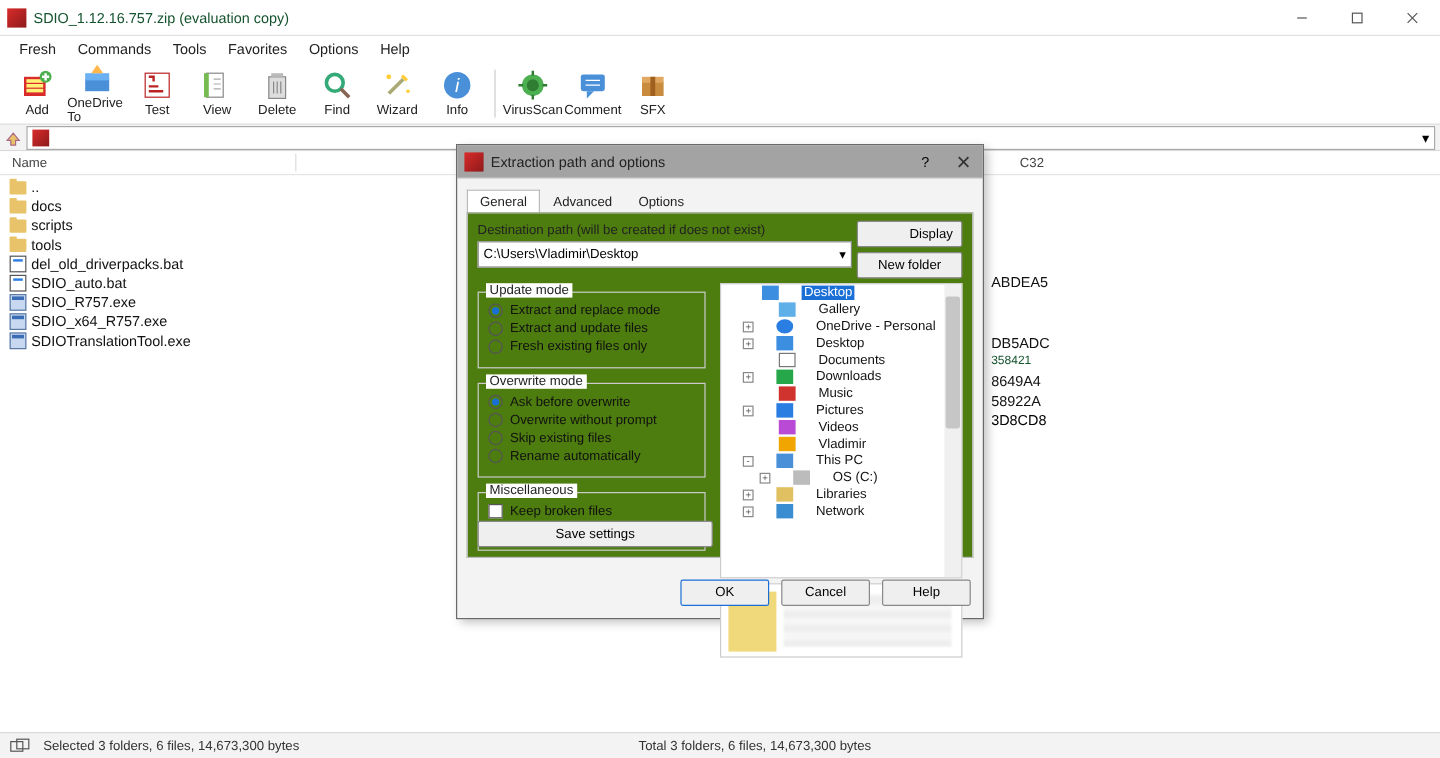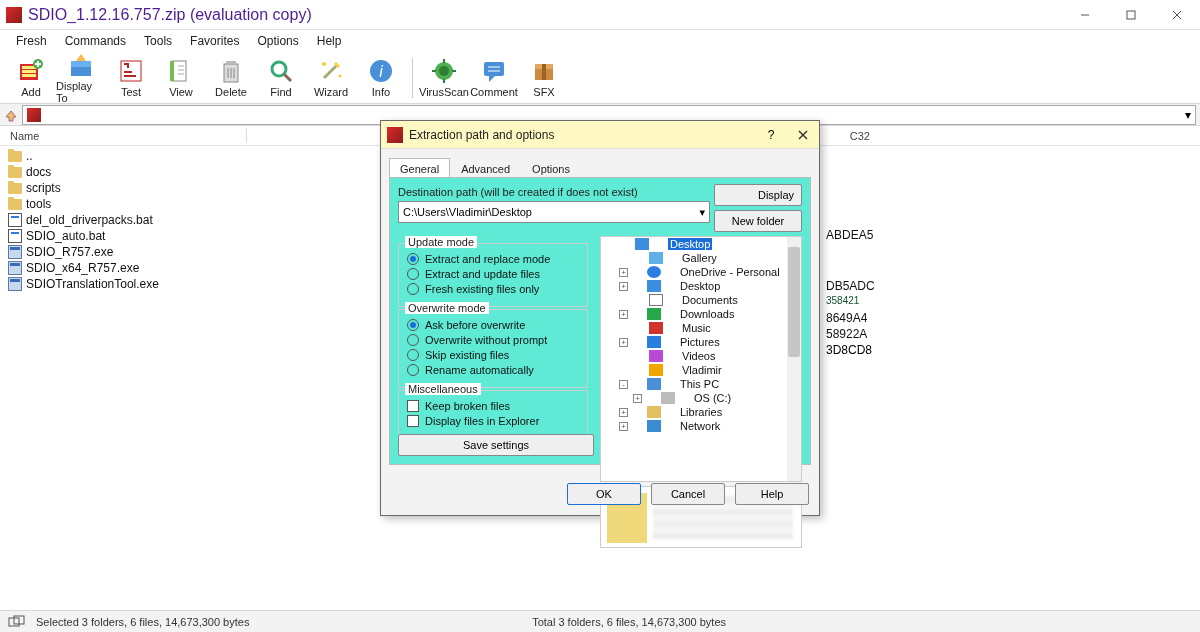--- a/index.html
+++ b/index.html
@@ -1,21 +1,21 @@
 <!DOCTYPE html>
 <html><head>
 <meta charset="utf-8">
 <style>
 * { box-sizing: border-box; font-family: 'Segoe UI', Tahoma, sans-serif; }
 body { margin: 0; width: 1200px; height: 632px; background: #fff; font-size: 12px; overflow: hidden; position: relative; }
 
 
 .titlebar { height: 30px; background: #fff; display: flex; align-items: center; padding-left: 6px; border-bottom: 1px solid #e0e0e0; }
 .app-icon { width: 16px; height: 16px; background: linear-gradient(135deg,#d92b2b,#8e1a1a); margin-right: 6px; }
-.title-text { color: #4c1d95; font-size: 16px; flex: 1; }
+.title-text { color: #14532d; font-size: 12px; flex: 1; }
 .win-controls { display: flex; }
 .win-btn { width: 46px; height: 30px; display:flex; align-items:center; justify-content:center; color:#555; }
 .win-btn svg { width:10px; height:10px; }
 
 .menubar { height: 22px; display: flex; align-items: center; padding: 0 8px; gap: 2px; }
 .menubar span { padding: 2px 8px; color: #222; cursor: default; }
 
 .toolbar { height: 52px; display: flex; align-items: center; padding: 2px 6px; border-bottom: 1px solid #d8d8d8; }
 .tool-btn { width: 50px; height: 48px; display:flex; flex-direction:column; align-items:center; justify-content:center; gap:2px; cursor:default; }
 .tool-btn .ic { width: 26px; height: 26px; display:flex; align-items:center; justify-content:center; }
@@ -43,40 +43,40 @@
 .exe-ic { width:14px; height:14px; background:#c7d8f0; border:1px solid #5b7ba5; position:relative; }
 .exe-ic:before{content:'';position:absolute;top:1px;left:1px;right:1px;height:3px;background:#3a6db5;}
 .row .fname { font-size:12px; color:#111; }
 
 .statusbar { position:absolute; bottom:0; left:0; right:0; height:22px; background:#f3f3f3; border-top:1px solid #d8d8d8; display:flex; align-items:center; padding:0 8px; font-size:11px; color:#333; }
 .statusbar .sel-ic { width:22px; height:14px; margin-right:6px; }
 
 
 .dialog-backdrop { position:absolute; top:0; left:0; right:0; bottom:0; }
 .dialog { position:absolute; left:380px; top:120px; width:440px; height:396px; background:#f3f3f3; border:1px solid #6a6a6a; box-shadow: 3px 3px 8px rgba(0,0,0,0.25); }
-.dialog .dtitlebar { height:28px; display:flex; align-items:center; padding-left:6px; background:#fef9c3; border-bottom:1px solid #ddd; }
+.dialog .dtitlebar { height:28px; display:flex; align-items:center; padding-left:6px; background:#a3a3a3; border-bottom:1px solid #ddd; }
 .dialog .dtitlebar .aicon2 { width:16px; height:16px; background:linear-gradient(135deg,#d92b2b,#8e1a1a); margin-right:6px; }
 .dialog .dtitlebar .dt { flex:1; font-size:12px; color:#222; }
 .dialog .dtitlebar .dbtn { width:32px; height:28px; display:flex; align-items:center; justify-content:center; }
 
 .dialog .tabs { height:26px; display:flex; align-items:flex-end; padding-left:8px; gap:0; margin-top:4px; }
 .dialog .tab { padding:4px 10px; font-size:11px; color:#222; border:1px solid transparent; border-bottom:none; background:transparent; cursor:default;}
 .dialog .tab.active { background:#fff; border-color:#bbb; }
 
-.dialog .tabbody { position:absolute; left:8px; right:8px; top:56px; bottom:50px; background:#5eead4; border:1px solid #bbb; padding:8px; }
+.dialog .tabbody { position:absolute; left:8px; right:8px; top:56px; bottom:50px; background:#4d7c0f; border:1px solid #bbb; padding:8px; }
 
 .destlbl { font-size:11px; color:#222; margin-bottom:3px; }
 .destcombo { width: 312px; height:22px; border:1px solid #888; display:flex; align-items:center; padding:0 4px; font-size:11px; background:#fff; }
 .destcombo .caret { margin-left:auto; }
 
 .rbtn { position:absolute; right:8px; width:88px; height:22px; border:1px solid #888; background:#efefef; font-size:11px; display:flex; align-items:center; justify-content:center; cursor:default; border-radius:2px;}
 .rbtn.display { top:6px;padding-left:36px; }
 .rbtn.newf { top:32px; }
 
-.group { border:1px solid #ccc; margin-top:2px; padding:6px 8px 8px; width:190px; font-size:11px; position:relative; }
+.group { border:1px solid #ccc; margin-top:12px; padding:6px 8px 8px; width:190px; font-size:11px; position:relative; }
 .group .gtitle { position:absolute; top:-8px; left:6px; background:#fff; padding:0 3px; color:#222; }
 .radio-row, .check-row { display:flex; align-items:center; gap:6px; margin:3px 0; font-size:11px; color:#111; }
 .radio { width:12px; height:12px; border:1px solid #555; border-radius:50%; display:flex; align-items:center; justify-content:center; }
 .radio.sel:after{content:'';width:6px;height:6px;background:#1a6fd6;border-radius:50%;}
 .chk { width:12px; height:12px; border:1px solid #555; background:#fff; }
 
 .savebtn { position:absolute; left:8px; bottom:8px; width:196px; height:22px; border:1px solid #888; background:#efefef; font-size:11px; display:flex; align-items:center; justify-content:center; border-radius:2px;}
 
 .tree { position:absolute; left:210px; top:58px; right:8px; height:246px; border:1px solid #ccc; background:#fff; font-size:11px; overflow:hidden; }
 .tree .vscroll { position:absolute; right:0; top:0; bottom:0; width:14px; background:#f0f0f0; }
@@ -160,21 +160,21 @@
       <div class="lbl">Add</div>
     </div>
   <div class="tool-btn">
       <div class="ic">
         <svg width="26" height="26">
           <rect x="3" y="14" width="20" height="10" fill="#4a90d9"></rect>
           <rect x="3" y="9" width="20" height="6" fill="#6bb0f0"></rect>
           <polygon points="13,2 18,9 8,9" fill="#ffb74d"></polygon>
         </svg>
       </div>
-      <div class="lbl">Display To</div>
+      <div class="lbl">OneDrive To</div>
     </div>
   <div class="tool-btn">
       <div class="ic">
         <svg width="26" height="26">
           <rect x="3" y="3" width="20" height="20" fill="#fff" stroke="#b22"></rect>
           <polyline points="6,6 10,6 10,10" fill="none" stroke="#b22" stroke-width="2"></polyline>
           <polyline points="6,14 14,14" fill="none" stroke="#b22" stroke-width="2"></polyline>
           <polyline points="6,18 18,18" fill="none" stroke="#b22" stroke-width="2"></polyline>
         </svg>
       </div>

